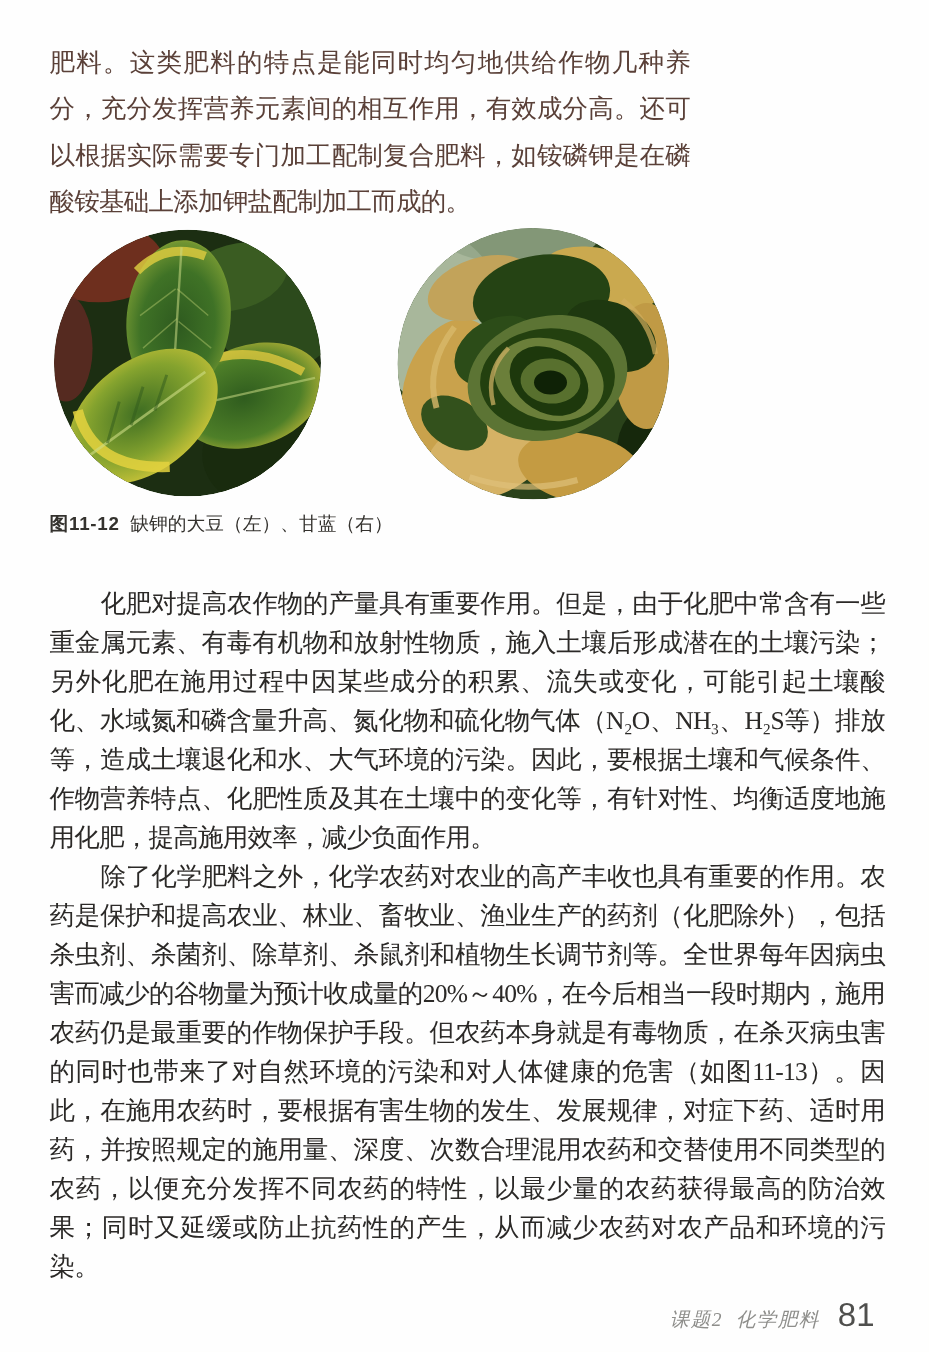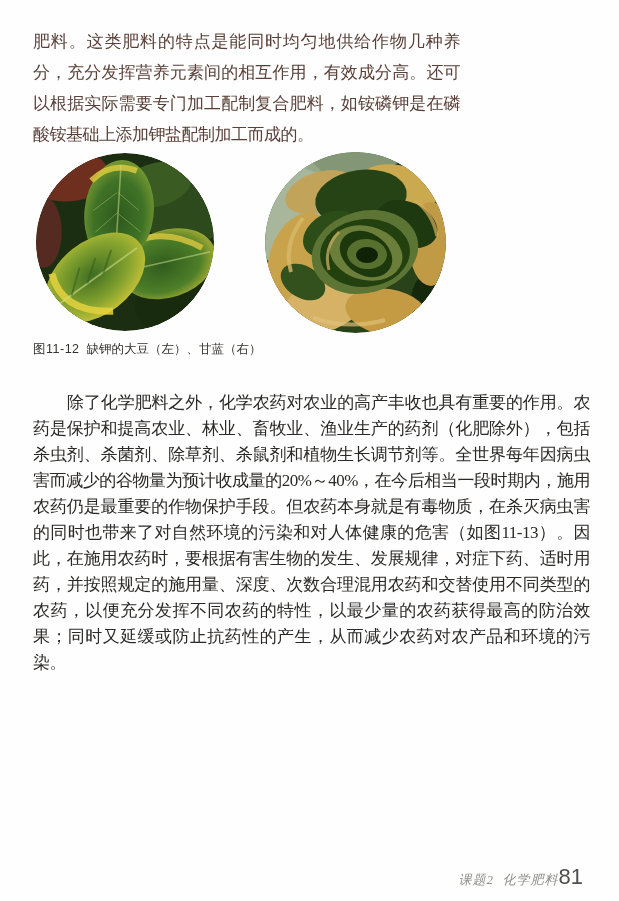--- a/index.html
+++ b/index.html
@@ -31,40 +31,40 @@
 
   .figure-caption {
     position: absolute;
     left: 33px; top: 341px;
     font-size: 12.5px; line-height: 17px;
     color: #34322e;
     white-space: nowrap;
   }
   .caption-label {
     font-family: "Liberation Sans", "DejaVu Sans", sans-serif;
-    font-weight: normal;
+    font-weight: bold;
     margin-right: 7px;
     letter-spacing: 0.5px;
     text-align: right;
   }
 
   .body-text {
     position: absolute;
     left: 33px; top: 390px; width: 557px;
     font-size: 17px; line-height: 26px;
     letter-spacing: -0.5px;
     text-align: justify;
     color: #2b2927;
   }
   .body-text p { text-indent: 2em; }
 
   .footer {
     position: absolute;
     right: 36px; top: 864px;
-    display: flex; align-items: baseline; 
+    display: flex; align-items: baseline; gap: 12px;
   }
   .footer-section {
     font-style: italic;
     font-size: 13px;
     color: #8e8e8b;
     letter-spacing: 1px;
     white-space: pre;
   }
   .footer-page {
     font-family: "Liberation Sans", "DejaVu Sans", sans-serif;
@@ -169,20 +169,21 @@
         </g>
       </svg>
     </div>
 
     <div class="figure-caption">
       <span class="caption-label">图11-12</span><span>缺钾的大豆（左）、甘蓝（右）</span>
     </div>
   </div>
 
   <div class="body-text">
+    <p>化肥对提高农作物的产量具有重要作用。但是，由于化肥中常含有一些重金属元素、有毒有机物和放射性物质，施入土壤后形成潜在的土壤污染；另外化肥在施用过程中因某些成分的积累、流失或变化，可能引起土壤酸化、水域氮和磷含量升高、氮化物和硫化物气体（N₂O、NH₃、H₂S等）排放等，造成土壤退化和水、大气环境的污染。因此，要根据土壤和气候条件、作物营养特点、化肥性质及其在土壤中的变化等，有针对性、均衡适度地施用化肥，提高施用效率，减少负面作用。</p>
     <p>除了化学肥料之外，化学农药对农业的高产丰收也具有重要的作用。农药是保护和提高农业、林业、畜牧业、渔业生产的药剂（化肥除外），包括杀虫剂、杀菌剂、除草剂、杀鼠剂和植物生长调节剂等。全世界每年因病虫害而减少的谷物量为预计收成量的20%～40%，在今后相当一段时期内，施用农药仍是最重要的作物保护手段。但农药本身就是有毒物质，在杀灭病虫害的同时也带来了对自然环境的污染和对人体健康的危害（如图11-13）。因此，在施用农药时，要根据有害生物的发生、发展规律，对症下药、适时用药，并按照规定的施用量、深度、次数合理混用农药和交替使用不同类型的农药，以便充分发挥不同农药的特性，以最少量的农药获得最高的防治效果；同时又延缓或防止抗药性的产生，从而减少农药对农产品和环境的污染。</p>
   </div>
 
   <div class="footer">
     <span class="footer-section">课题2  化学肥料</span>
     <span class="footer-page">81</span>
   </div>
 
 </div>
 

